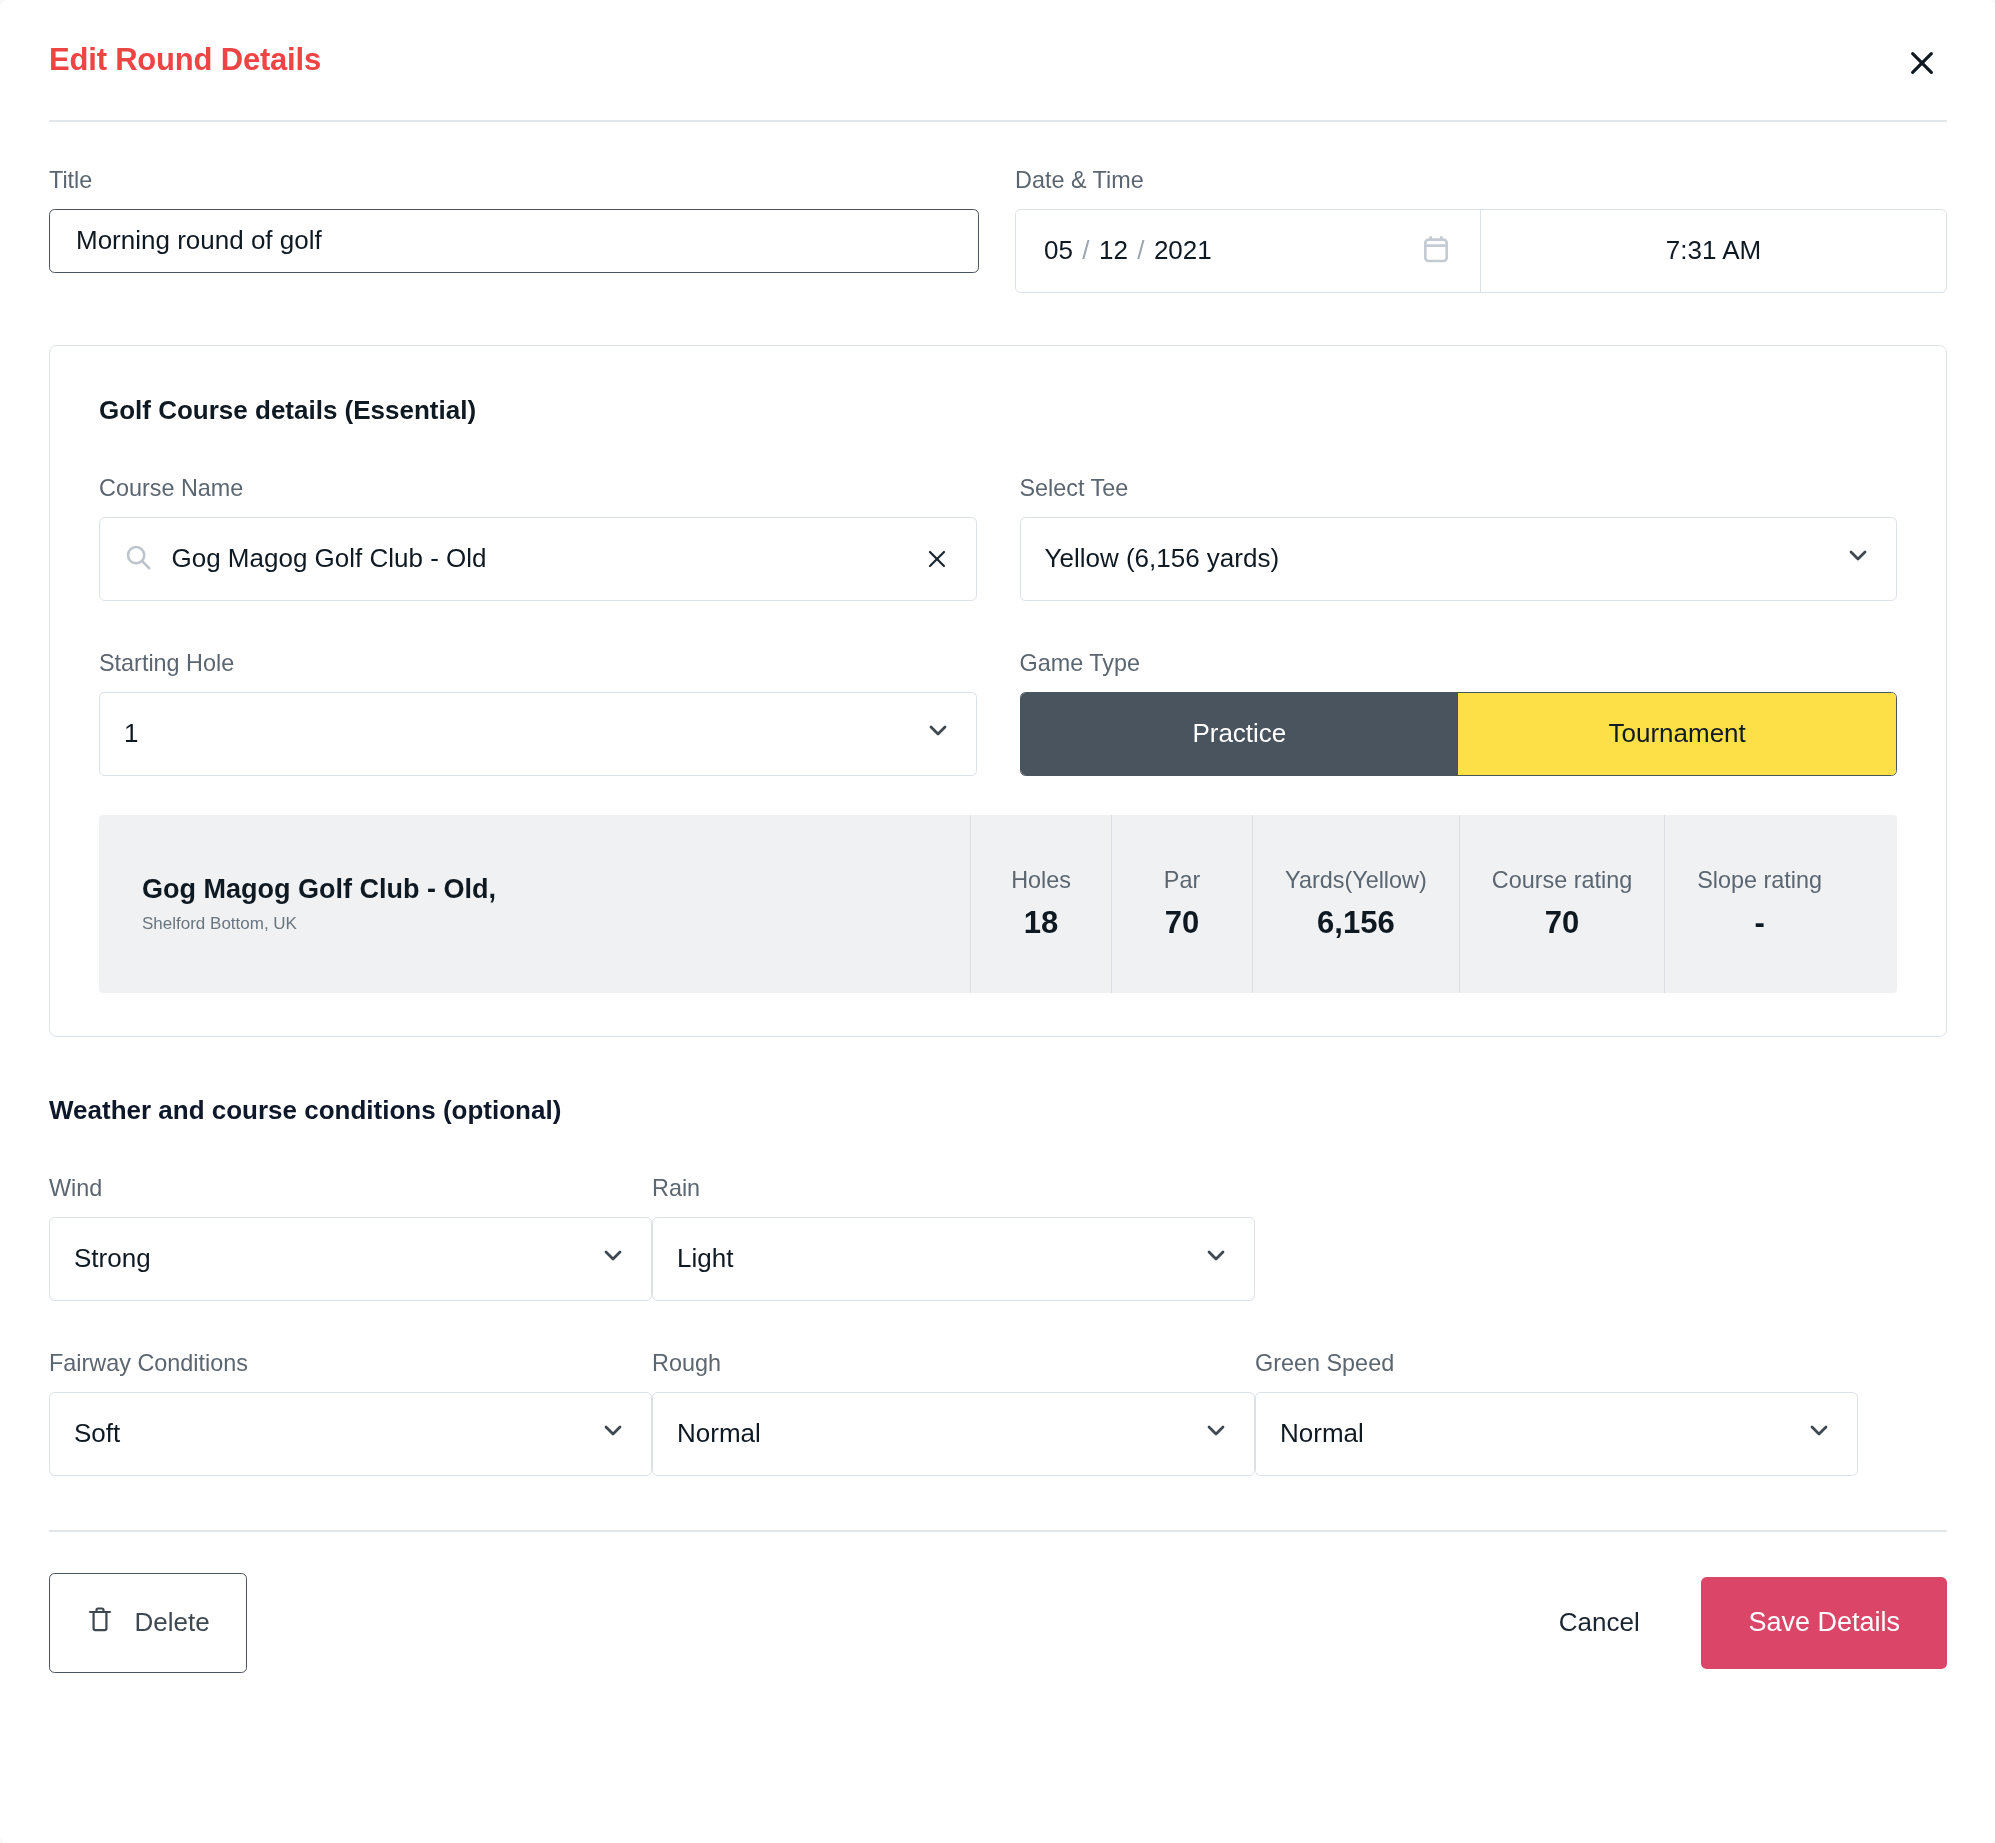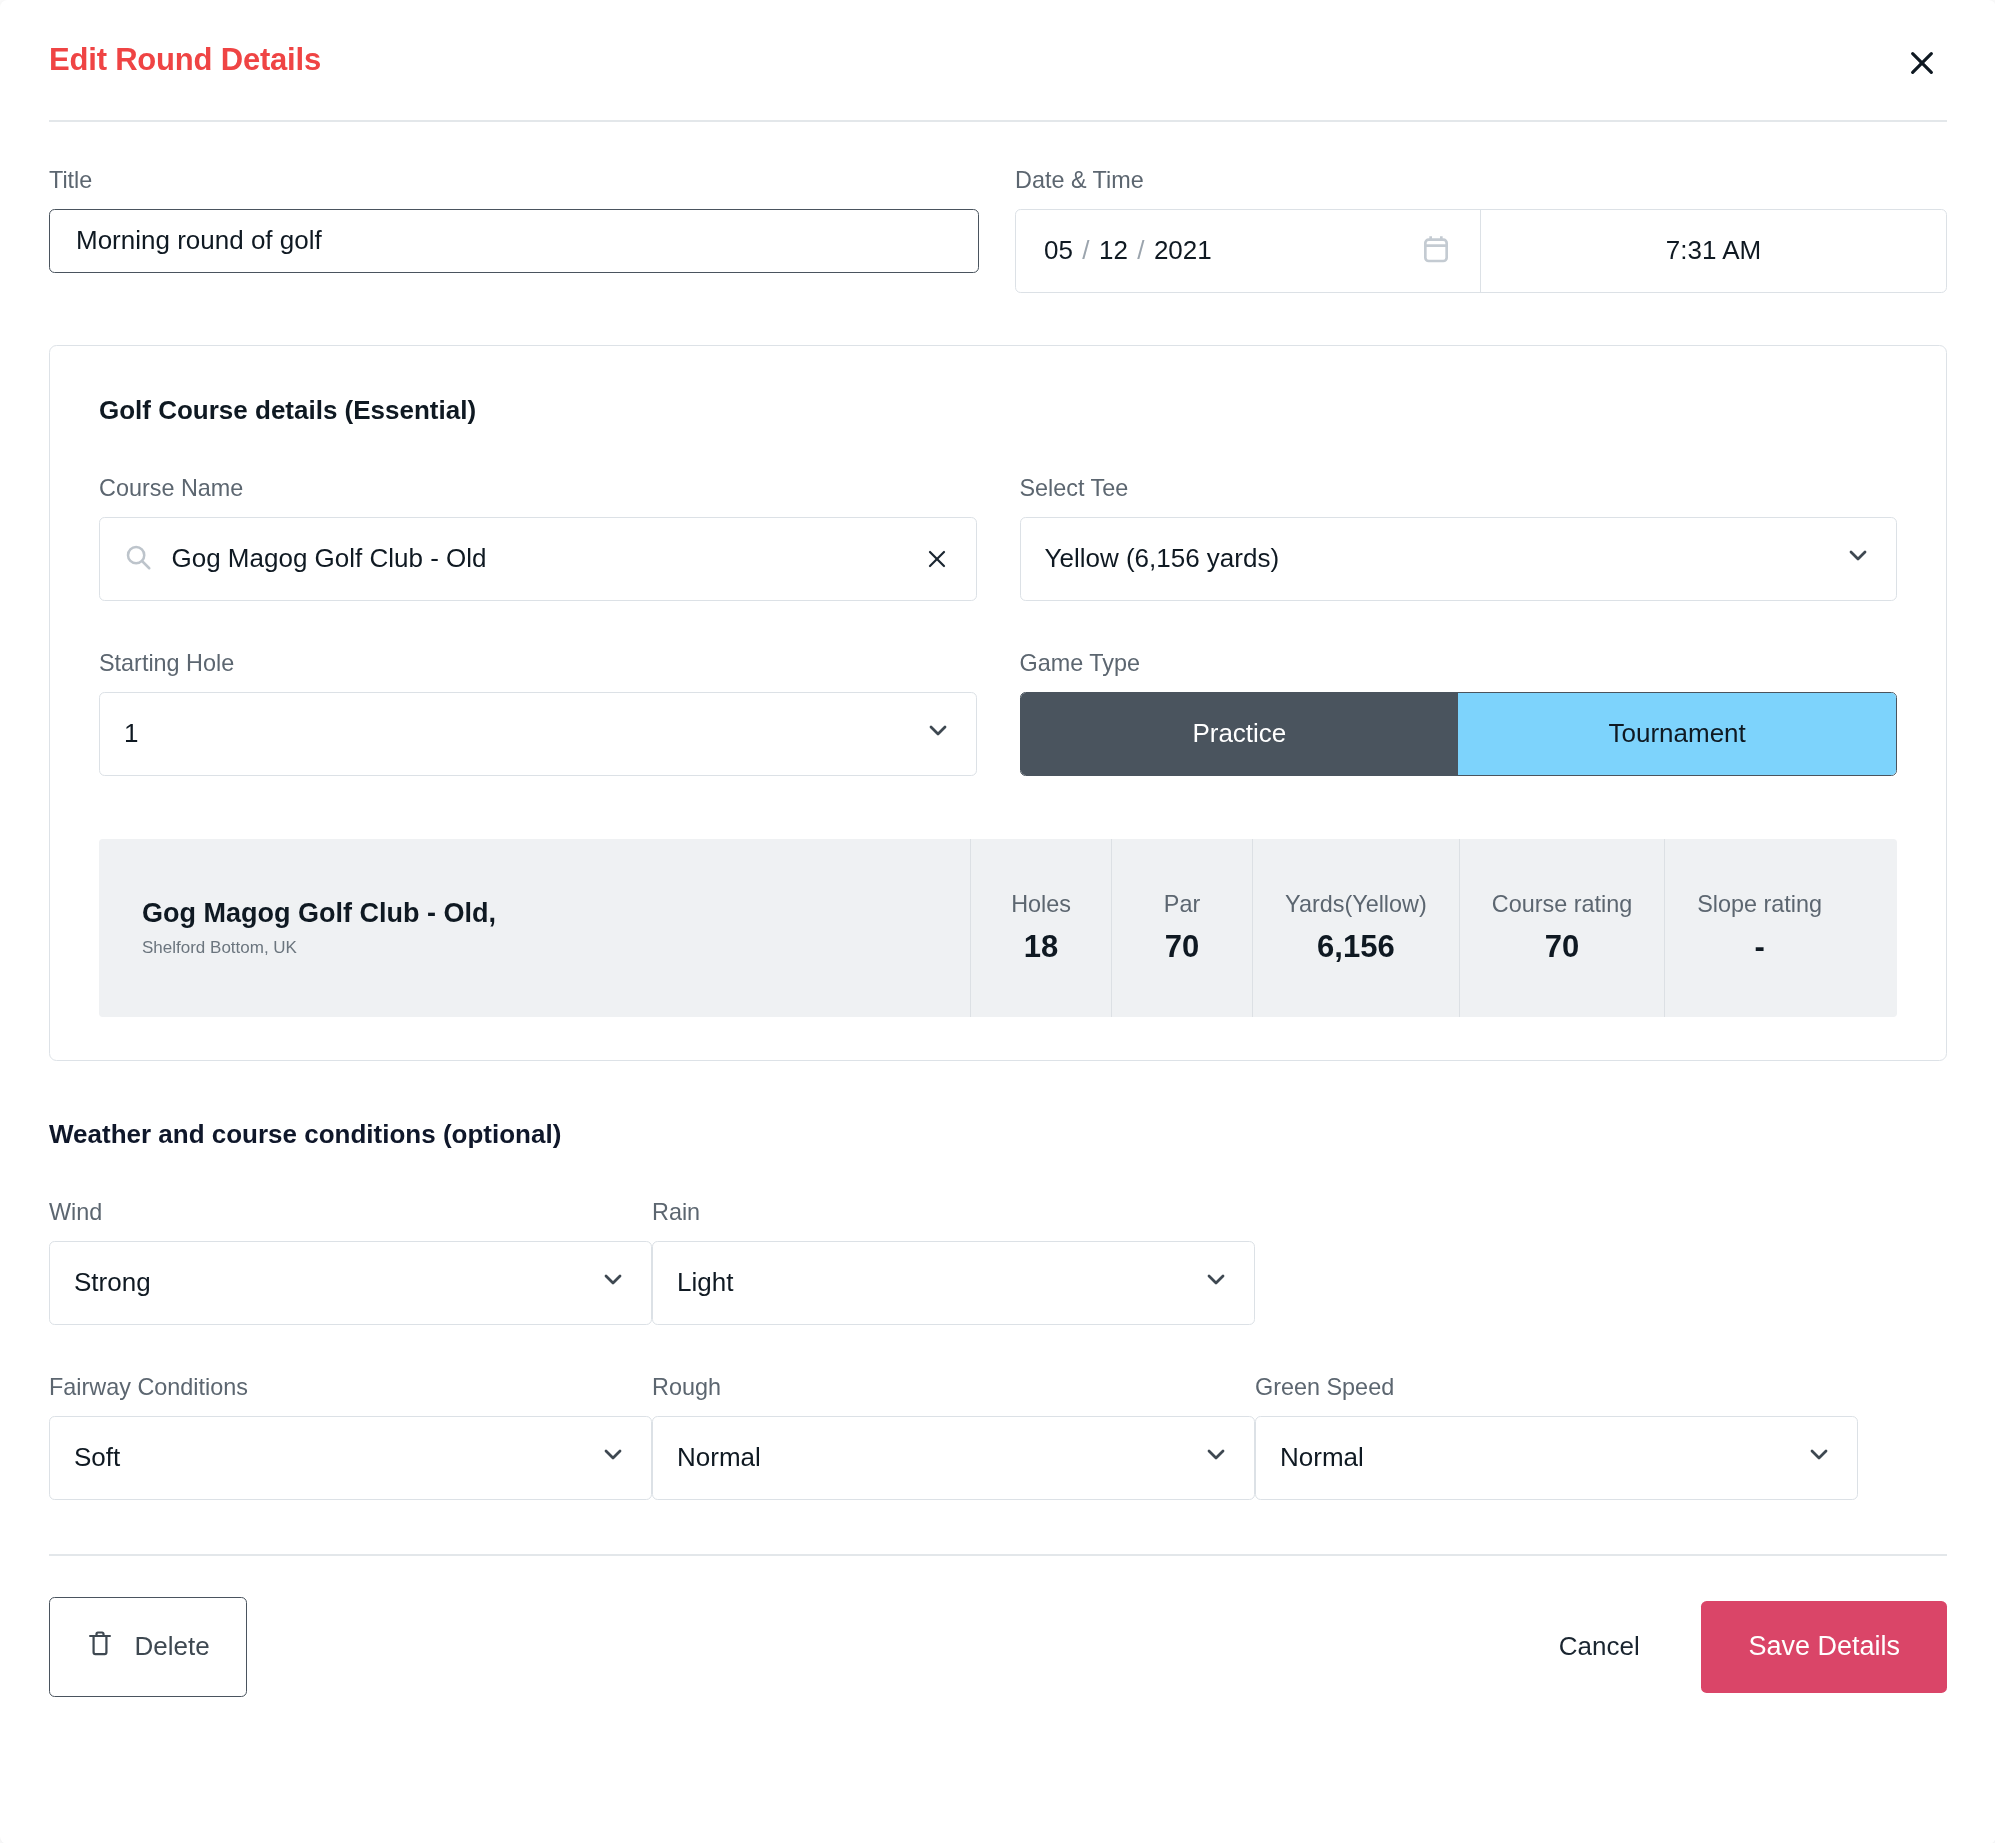--- a/index.html
+++ b/index.html
@@ -199,33 +199,33 @@
     border-radius: 5.6px;
     overflow: hidden;
   }
   .seg-btn {
     flex: 1 1 50%;
     display: flex;
     align-items: center;
     justify-content: center;
     font-size: 26px;
     cursor: pointer;
-    background: #7dd3fc;
+    background: #fde047;
     color: #0F1922;
     border: none;
     font-family: "Liberation Sans", sans-serif;
   }
   .seg-btn.active {
     background: #4A545E;
     color: #ffffff;
   }
 
   
   .stats-strip {
-    margin-top: 63px;
+    margin-top: 39px;
     background: #EFF1F3;
     border-radius: 3.7px;
     display: flex;
     align-items: stretch;
     height: 178px;
     padding: 0 43px;
   }
   .stats-course {
     flex: 1 1 auto;
     display: flex;

